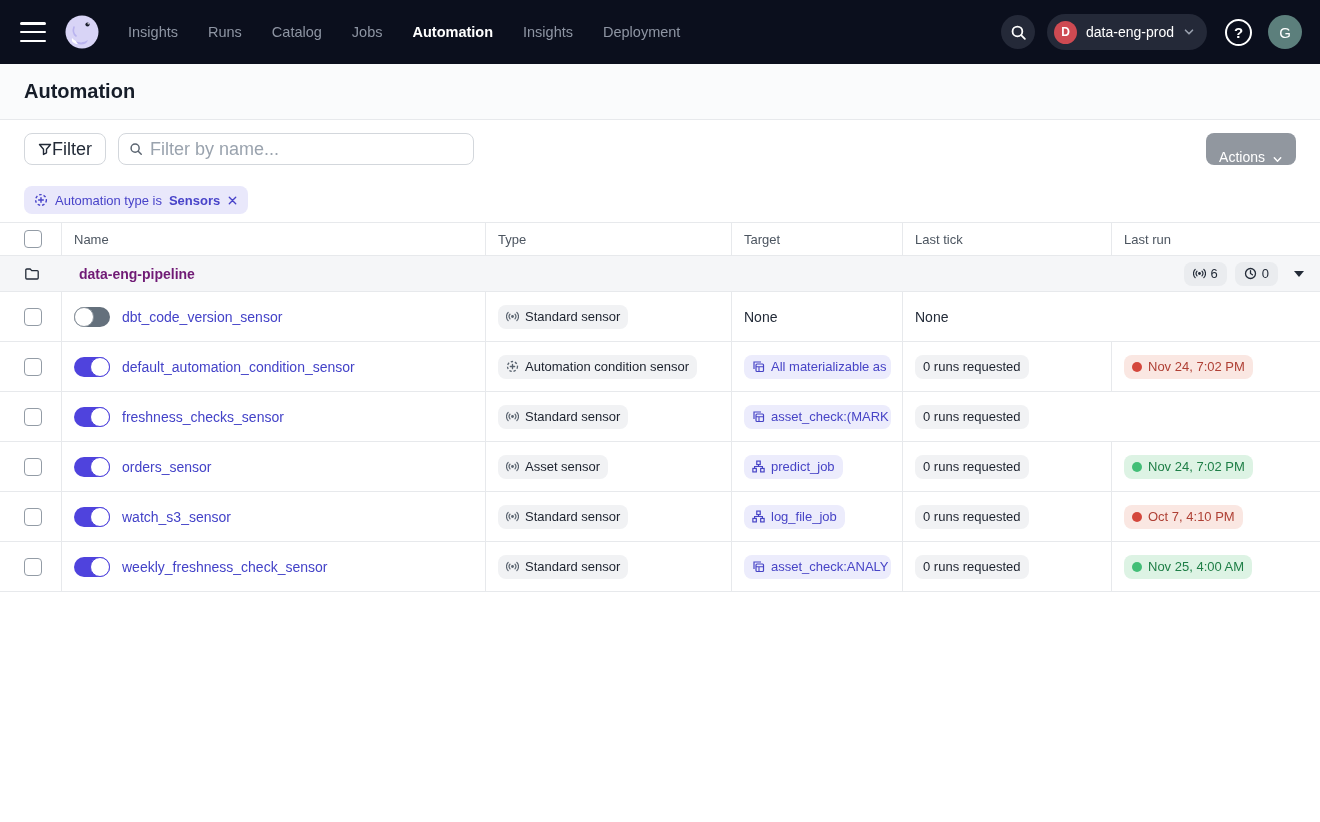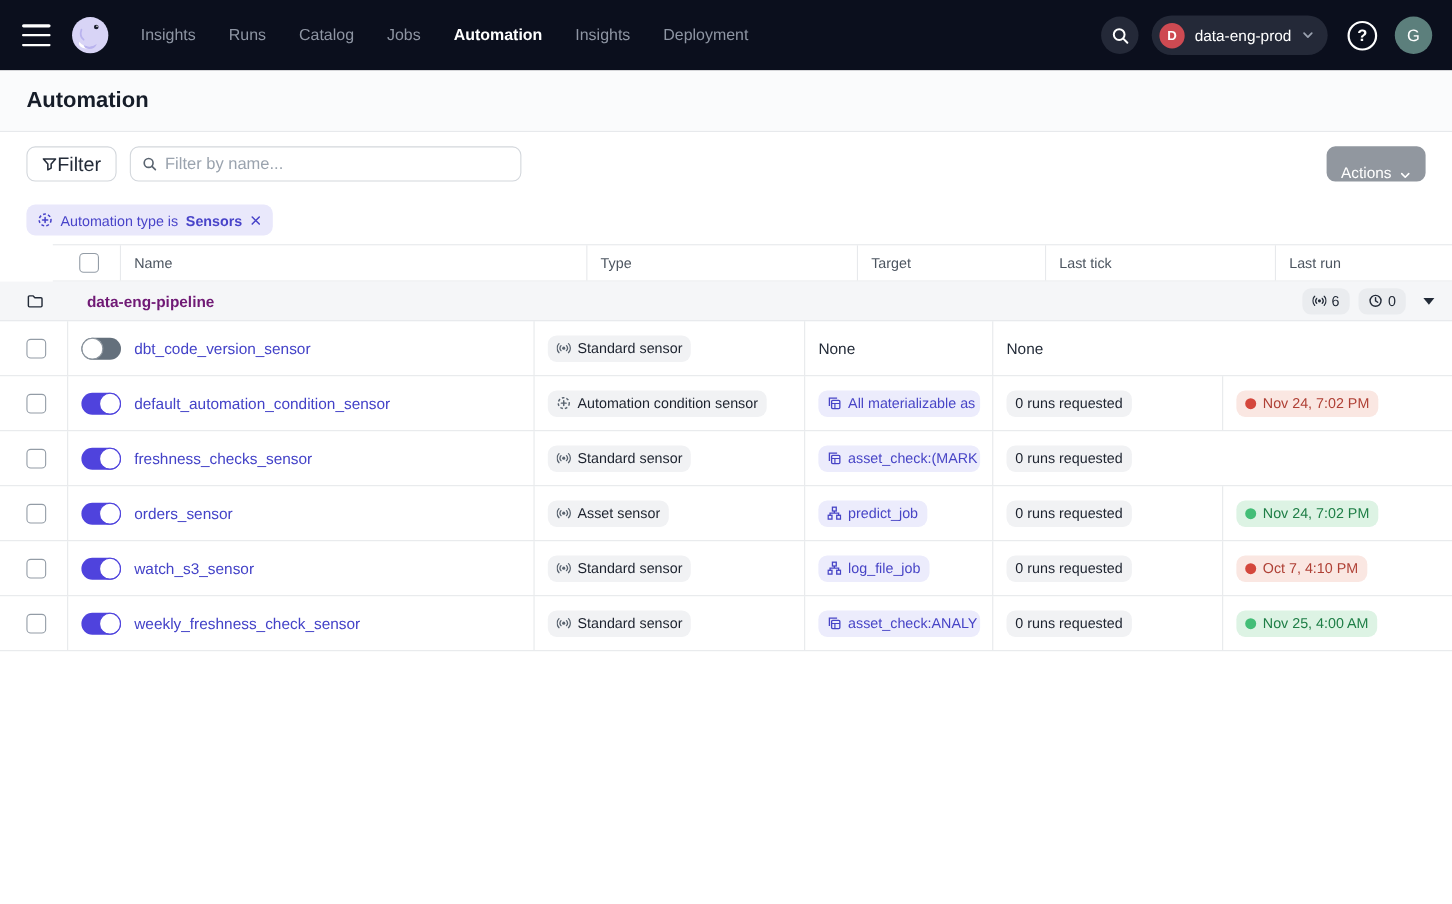--- a/index.html
+++ b/index.html
@@ -22,33 +22,33 @@
   .avatar { width:34px; height:34px; border-radius:50%; background:#5C7F7C; color:#fff; font-size:15px; font-weight:500; display:flex; align-items:center; justify-content:center; cursor:pointer; margin-left:4px; }
 
   
   .titlebar { height:56px; background:#FAFBFC; border-bottom:1px solid #E7E9EC; display:flex; align-items:center; padding:0 24px; }
   .page-title { font-size:20px; font-weight:700; color:#161D29; }
 
   
   .toolbar { height:58px; display:flex; align-items:center; padding:0 24px; gap:12px; }
   .btn-filter { height:32px; display:inline-flex; align-items:center; gap:0; padding:0 13px; border:1px solid #D3D7DC; border-radius:8px; background:#fff; font-size:18px; color:#232B38; cursor:pointer; }
   .search-box { height:32px; width:356px; border:1px solid #D3D7DC; border-radius:8px; display:flex; align-items:center; gap:7px; padding:0 10px; background:#fff; }
-  .search-box input { border:none; outline:none; flex:1; font-size:15px; color:#232B38; font-family:inherit; background:transparent; }
+  .search-box input { border:none; outline:none; flex:1; font-size:18px; color:#232B38; font-family:inherit; background:transparent; }
   .search-box input::placeholder { color:#9AA3AE; }
   .btn-actions { margin-left:auto; height:32px; display:inline-flex; align-items:flex-end; gap:7px; padding:0 13px; border:none; border-radius:8px; background:#91979F; color:#fff; font-size:14px; cursor:pointer; }
 
   
   .tagrow { height:44px; display:flex; align-items:center; padding:0 24px; }
   .filter-tag { height:28px; display:inline-flex; align-items:center; gap:7px; padding:0 10px; background:#E9E8FB; border-radius:8px; color:#4843C9; font-size:13px; }
   .filter-tag b { font-weight:700; }
   .tag-x { cursor:pointer; display:flex; align-items:center; }
 
   
   .tgrid { display:grid; grid-template-columns:62px 424px 246px 171px 209px 208px; }
-  .thead { height:34px; border-top:1px solid #E7E9EC; border-bottom:1px solid #E7E9EC;margin-left:48px; }
+  .thead { height:34px; border-top:1px solid #E7E9EC; border-bottom:1px solid #E7E9EC; }
   .thead .cell { font-size:13px; color:#4C5560; }
   .cell { display:flex; align-items:center; padding-left:12px; border-right:1px solid #E7E9EC; overflow:hidden; }
   .cell:last-child { border-right:none; }
   .cell.cb { padding-left:24px; }
   .checkbox { width:18px; height:18px; border:1.5px solid #939CA6; border-radius:4px; background:#fff; cursor:pointer; flex:none; }
 
   .grouprow { height:36px; background:#F5F6F8; border-bottom:1px solid #E7E9EC; display:flex; align-items:center; padding:0 16px 0 24px; gap:10px; }
   .group-name { font-size:14px; font-weight:700; color:#701a75;margin-left:29px; }
   .group-right { margin-left:auto; display:flex; align-items:center; gap:8px; }
   .gbadge { background:#EAECEF; border-radius:8px; height:24px; padding:0 9px; display:inline-flex; gap:5px; align-items:center; font-size:13px; color:#232B38; }

